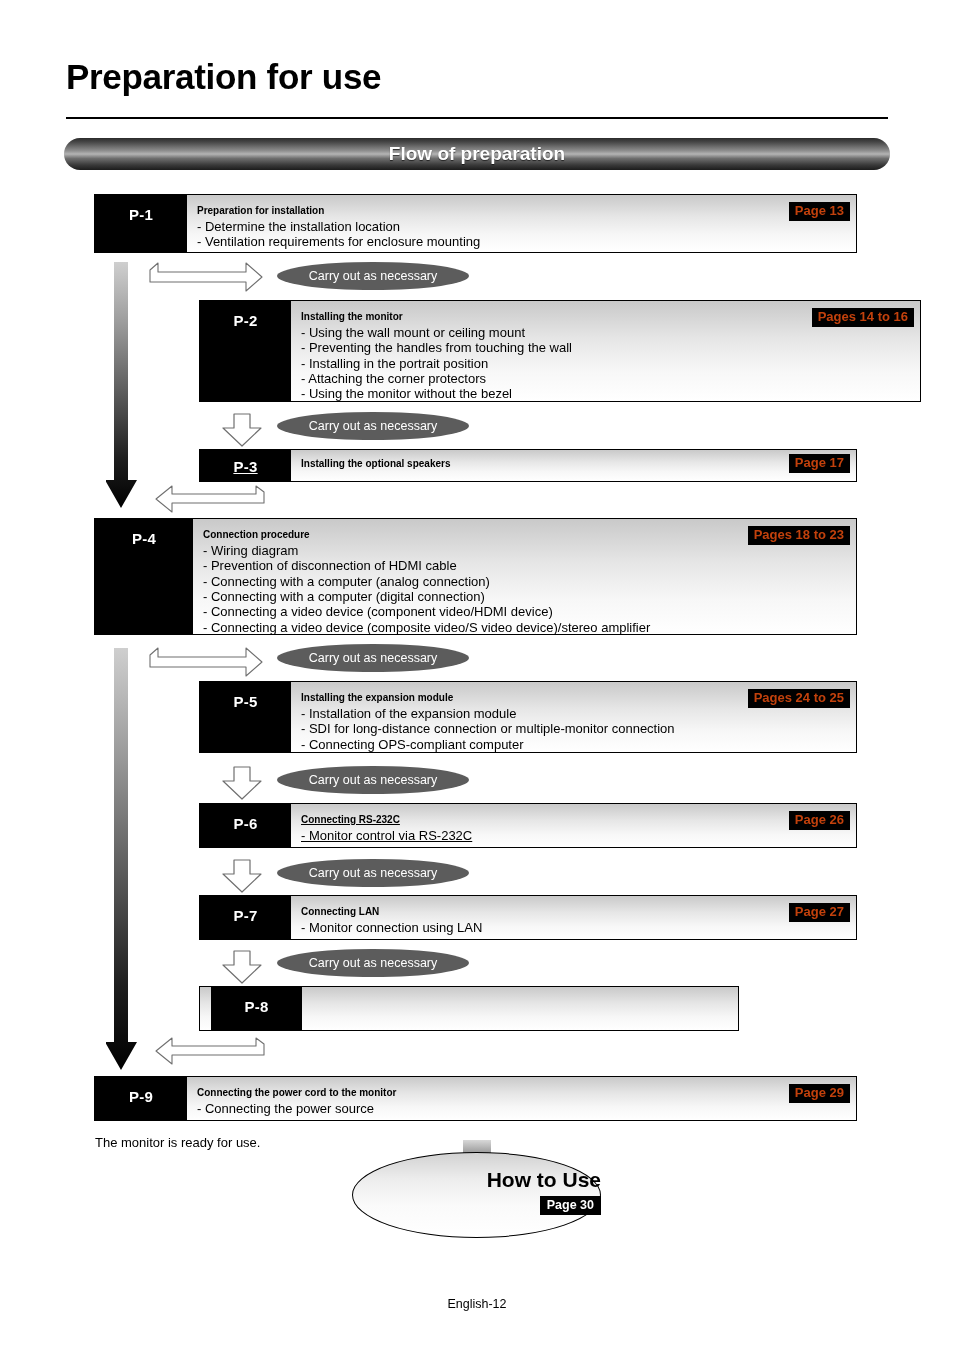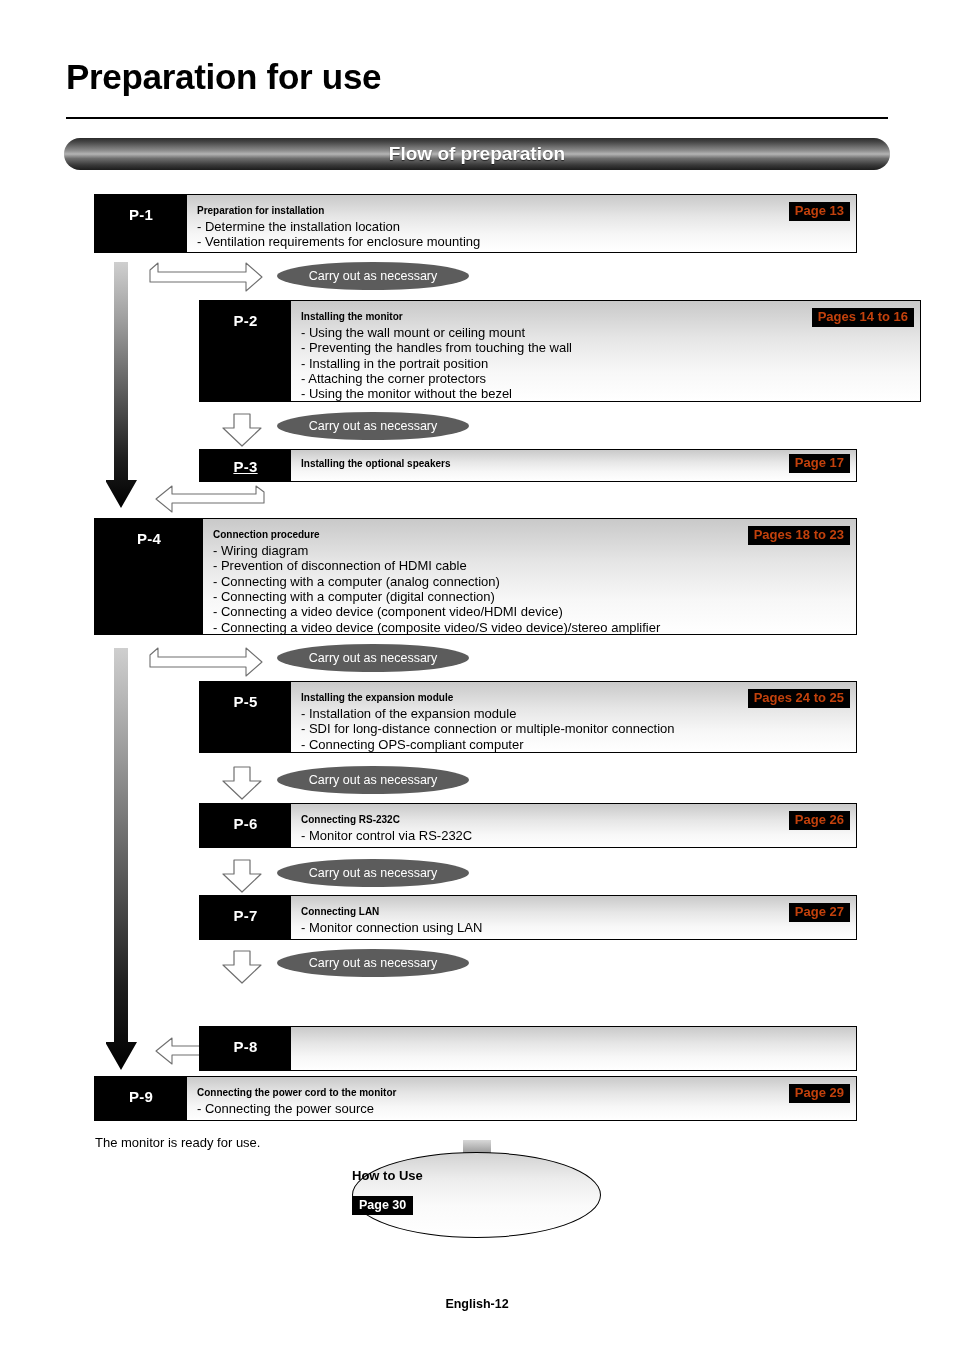--- a/index.html
+++ b/index.html
@@ -158,46 +158,45 @@
     border: 1px solid #000000;
     border-radius: 50%;
     box-sizing: border-box;
     background: linear-gradient(to bottom, #d2d2d2 0%, #ececec 30%, #fafafa 62%, #ffffff 100%);
   }
   #how-label {
     position: absolute;
     left: 352px;
     top: 1168px;
     width: 249px;
-    text-align: left;
-    font-size: 13px;
+    text-align: right;
+    font-size: 21px;
     font-weight: bold;
   }
   #how-badge {
     position: absolute;
     left: 352px;
     top: 1195px;
     width: 249px;
-    text-align: left;
+    text-align: right;
   }
   #how-badge span {
     background: #000000;
     color: #ffffff;
     font-size: 12.5px;
     font-weight: bold;
     padding: 2px 7px 3px 7px;
   }
   #footer {
     position: absolute;
     left: 0;
     top: 1297px;
     width: 954px;
     text-align: center;
     font-size: 12.5px;
-    font-weight: bold;
   }
 </style>
 </head>
 <body>
 
 <div id="page-title">Preparation for use</div>
 <div id="title-rule"></div>
 
 <div id="banner">
   <span id="banner-label">Flow of preparation</span>
@@ -309,21 +308,21 @@
 
 <div class="step" style="left:199px; top:449px; width:658px; height:33px;">
   <div class="step-tag" style="width:91px; padding-top:8px;text-decoration:underline;">P-3</div>
   <div class="step-body" style="padding-top:7px;">
     <div class="step-heading">Installing the optional speakers</div>
     <div class="page-badge" style="top:4px;">Page 17</div>
   </div>
 </div>
 
 <div class="step" style="left:94px; top:518px; width:763px; height:117px;">
-  <div class="step-tag" style="width:108px;">P-4</div>
+  <div class="step-tag" style="width:98px;">P-4</div>
   <div class="step-body">
     <div class="step-heading">Connection procedure</div>
     <ul class="step-list">
       <li>- Wiring diagram</li>
       <li>- Prevention of disconnection of HDMI cable</li>
       <li>- Connecting with a computer (analog connection)</li>
       <li>- Connecting with a computer (digital connection)</li>
       <li>- Connecting a video device (component video/HDMI device)</li>
       <li>- Connecting a video device (composite video/S video device)/stereo amplifier</li>
     </ul>
@@ -337,21 +336,21 @@
     <div class="step-heading">Installing the expansion module</div>
     <ul class="step-list">
       <li>- Installation of the expansion module</li>
       <li>- SDI for long-distance connection or multiple-monitor connection</li>
       <li>- Connecting OPS-compliant computer</li>
     </ul>
     <div class="page-badge">Pages 24 to 25</div>
   </div>
 </div>
 
-<div class="step" style="left:199px; top:803px; width:658px; height:45px;">
+<div class="step" style="left:199px; top:803px; width:658px; height:45px;text-decoration:underline;">
   <div class="step-tag" style="width:91px;">P-6</div>
   <div class="step-body">
     <div class="step-heading">Connecting RS-232C</div>
     <ul class="step-list">
       <li>- Monitor control via RS-232C</li>
     </ul>
     <div class="page-badge">Page 26</div>
   </div>
 </div>
 
@@ -359,21 +358,21 @@
   <div class="step-tag" style="width:91px;">P-7</div>
   <div class="step-body">
     <div class="step-heading">Connecting LAN</div>
     <ul class="step-list">
       <li>- Monitor connection using LAN</li>
     </ul>
     <div class="page-badge">Page 27</div>
   </div>
 </div>
 
-<div class="step" style="left:199px; top:1026px; width:658px; height:45px;">
+<div class="step" style="left:199px; top:986px; width:540px; height:45px;padding-left:11px;">
   <div class="step-tag" style="width:91px;">P-8</div>
 </div>
 
 <div class="step" style="left:94px; top:1076px; width:763px; height:45px;">
   <div class="step-tag" style="width:92px;">P-9</div>
   <div class="step-body">
     <div class="step-heading">Connecting the power cord to the monitor</div>
     <ul class="step-list">
       <li>- Connecting the power source</li>
     </ul>

